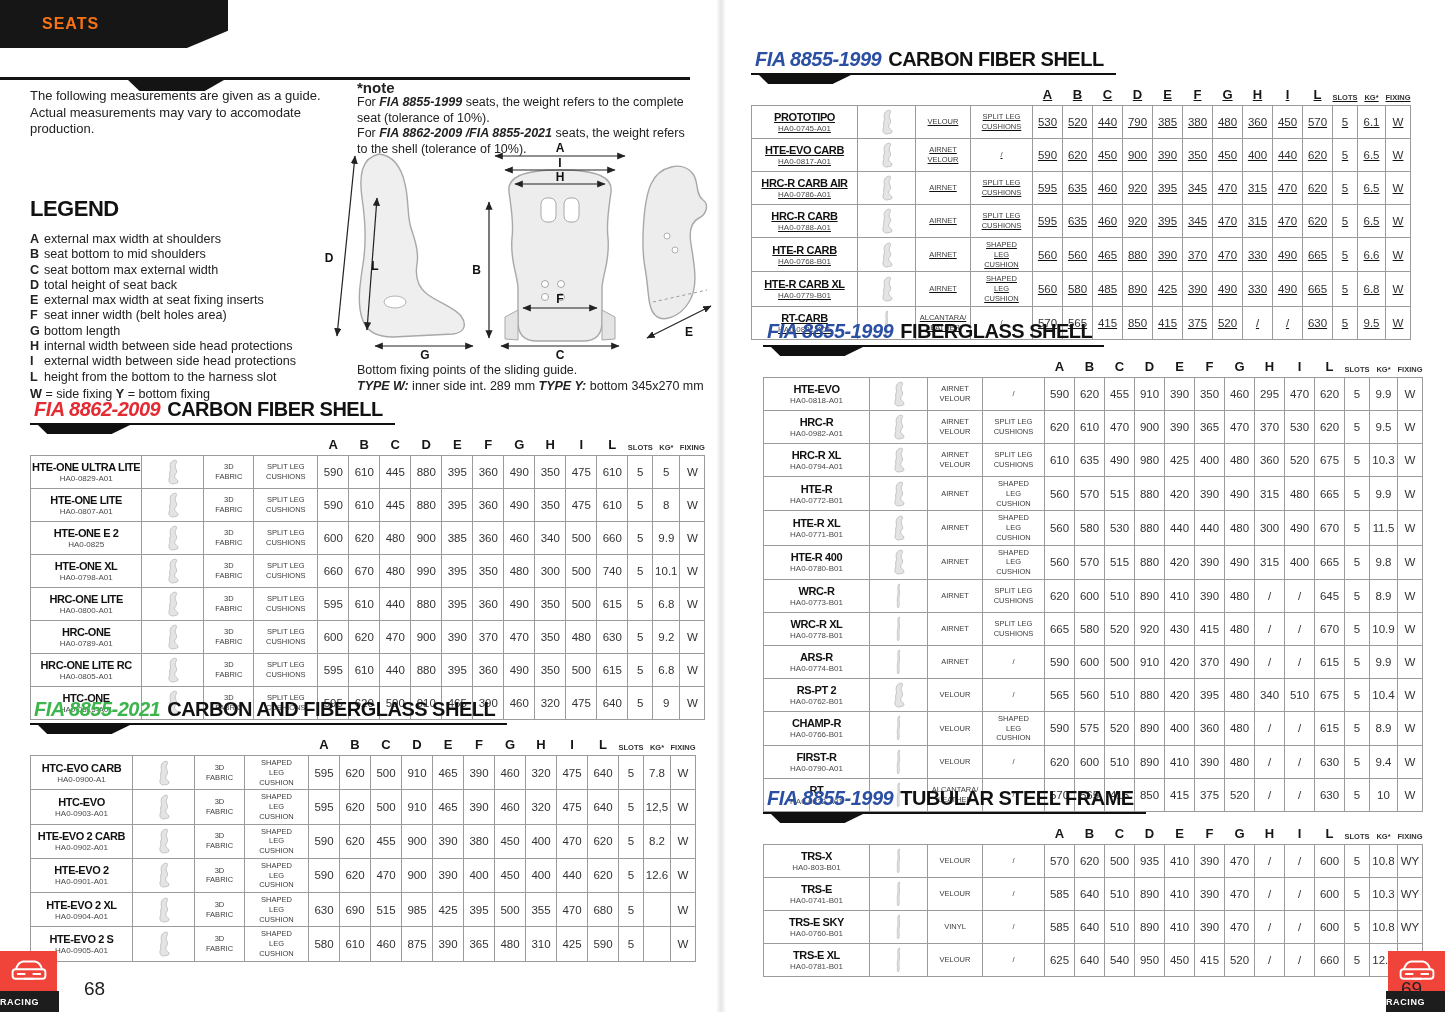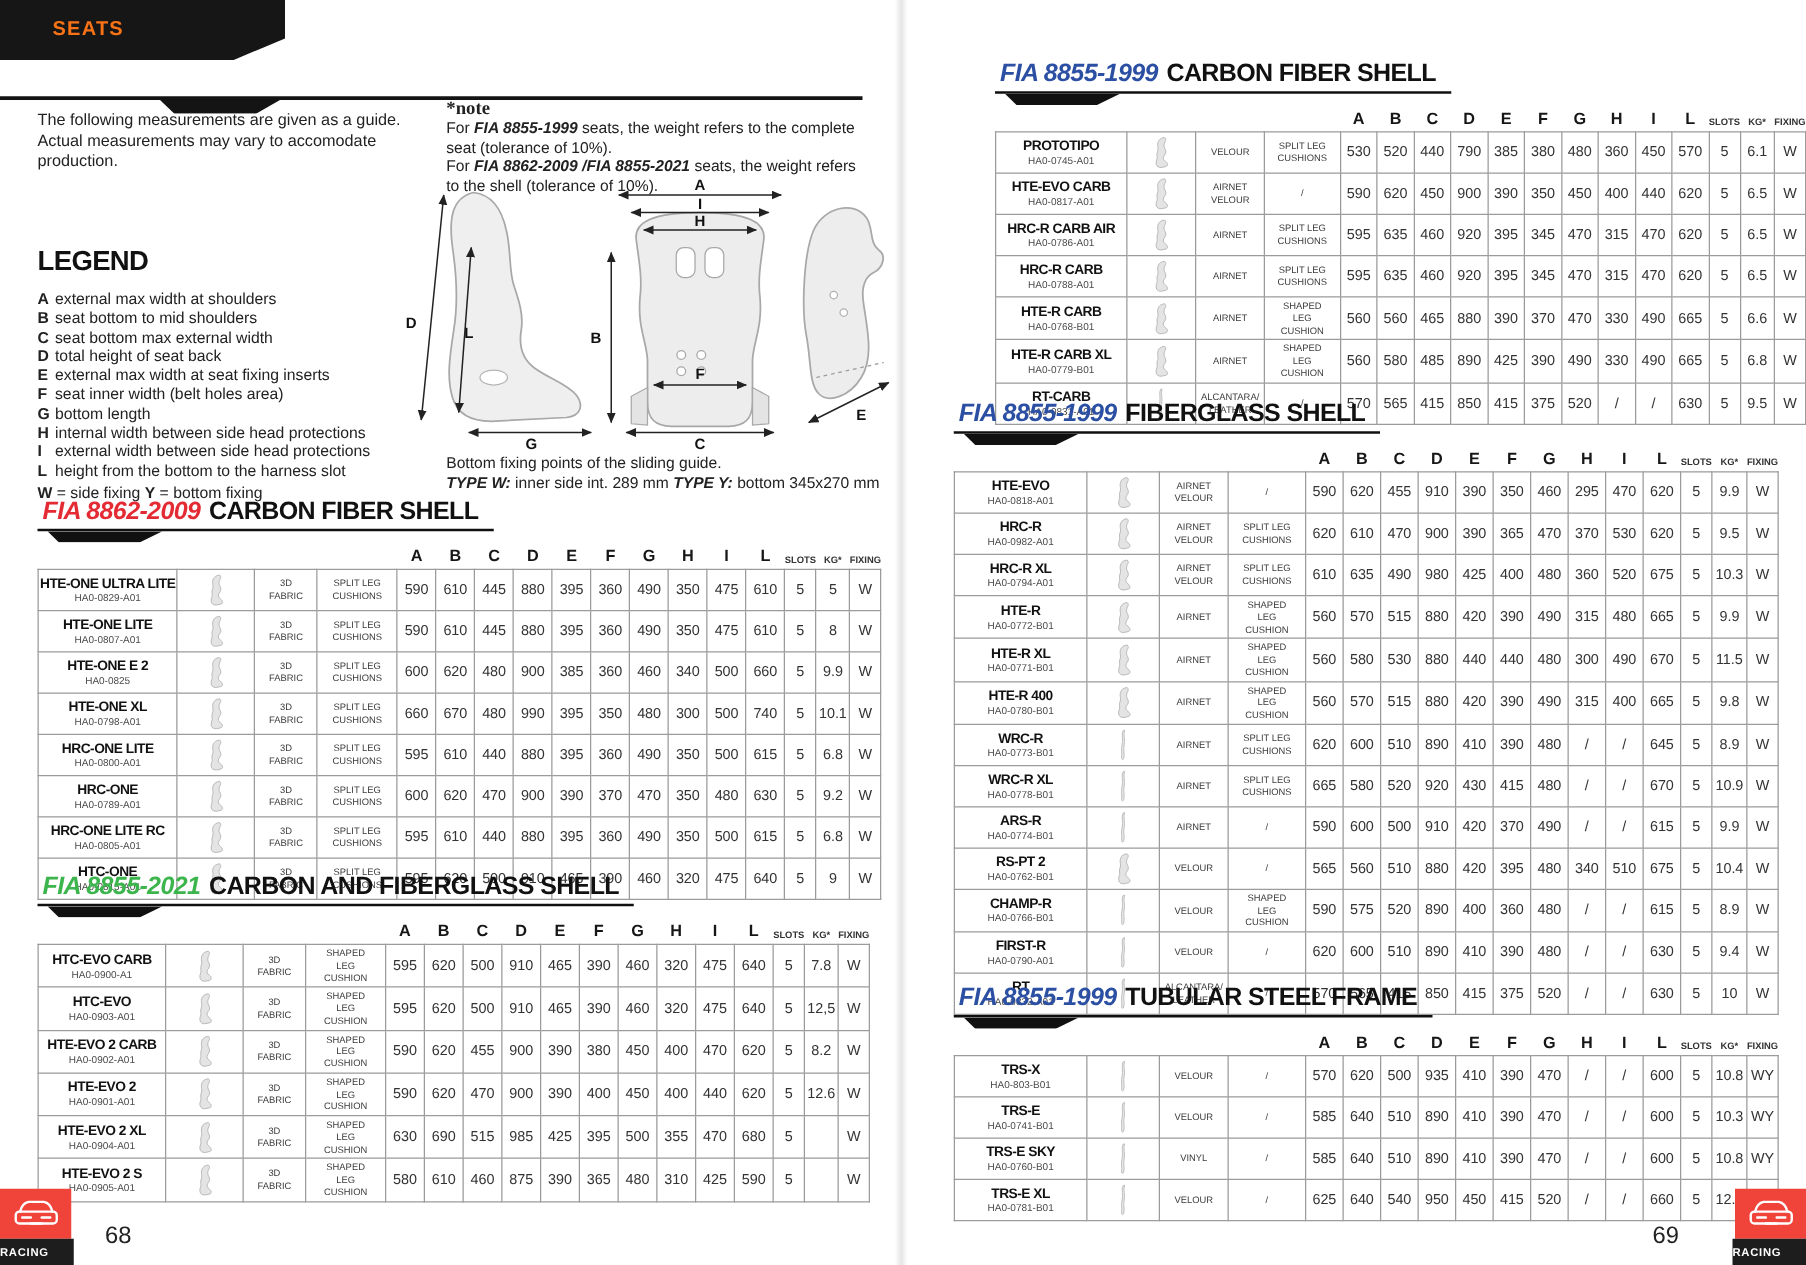--- a/index.html
+++ b/index.html
@@ -14,21 +14,21 @@
   .seats-tab span{color:#f97316;font-weight:bold;font-size:16px;letter-spacing:1px;margin-left:42px;}
   .main-title{position:absolute;left:150px;top:24px;font-size:46px;font-weight:800;
               letter-spacing:-2px;color:#1a1a1a;white-space:nowrap;}
   .title-rule{position:absolute;left:0;top:77px;width:690px;height:3px;background:#141414;}
   .title-trap{position:absolute;left:128px;top:80px;width:96px;height:11px;background:#141414;
               clip-path:polygon(0 0,100% 0,80% 100%,12% 100%);}
   .intro{position:absolute;left:30px;top:88px;width:322px;font-size:13px;line-height:16.5px;color:#222;}
   .intro p{margin:0 0 0 0;}
   
   .note{position:absolute;left:357px;top:80px;width:335px;font-size:12.5px;line-height:15.5px;color:#222;}
-  .note .note-title{font-family:Liberation Serif, serif;font-weight:bold;font-size:15px;line-height:15px;}
+  .note .note-title{font-family:Liberation Sans, sans-serif;font-weight:bold;font-size:15px;line-height:15px;}
   .bi{font-weight:bold;font-style:italic;}
   .b{font-weight:bold;}
   
   .legend{position:absolute;left:30px;top:196px;width:330px;}
   .legend h2{margin:0 0 10px 0;font-size:22px;font-weight:800;letter-spacing:-0.5px;}
   .leg-row{font-size:12.6px;line-height:15.3px;color:#222;}
   .leg-row .k{font-weight:bold;display:inline-block;min-width:14px;}
   .leg-fix{font-size:12.6px;line-height:16px;color:#222;margin-top:1px;}
   
   .diagram{position:absolute;left:315px;top:140px;}
@@ -654,21 +654,21 @@
               <td class="cVal">590</td>
               <td class="cVal">5</td>
               <td class="cVal"></td>
               <td class="cVal">W</td>
             </tr>
           </tbody>
         </table>
       </div>
   </div>
 
-  <div class="sec" style="left:796px;top:48px;">
+  <div class="sec" style="left:751px;top:48px;text-decoration:underline;">
     <div class="sec-head">
       <span class="fia" style="color: rgb(43, 79, 162);">FIA 8855-1999</span><span>CARBON FIBER SHELL</span>
     </div>
     <div class="sec-trap"></div>
     <div>
         <table class="tbl">
           <colgroup>
             <col style="width: 106px;">
             <col style="width: 58px;">
             <col style="width: 55px;">
@@ -1481,15 +1481,15 @@
         <path d="M7 12 Q9 4 15 3 L29 3 Q35 4 37 12"></path>
         <rect x="3" y="12" width="38" height="11" rx="3.5"></rect>
         <path d="M9 17.5 h8 M27 17.5 h8"></path>
         <path d="M17 23 h10"></path>
       </g>
     </svg>
   </div>
   <div class="foot-black" style="left:1386px;top:991px;">
     <span>RACING</span>
   </div>
-  <div class="pagenum" style="left:1322px;top:978px;">69</div>
+  <div class="pagenum" style="left:1401px;top:978px;">69</div>
 
 </div>
 
 </body></html>

